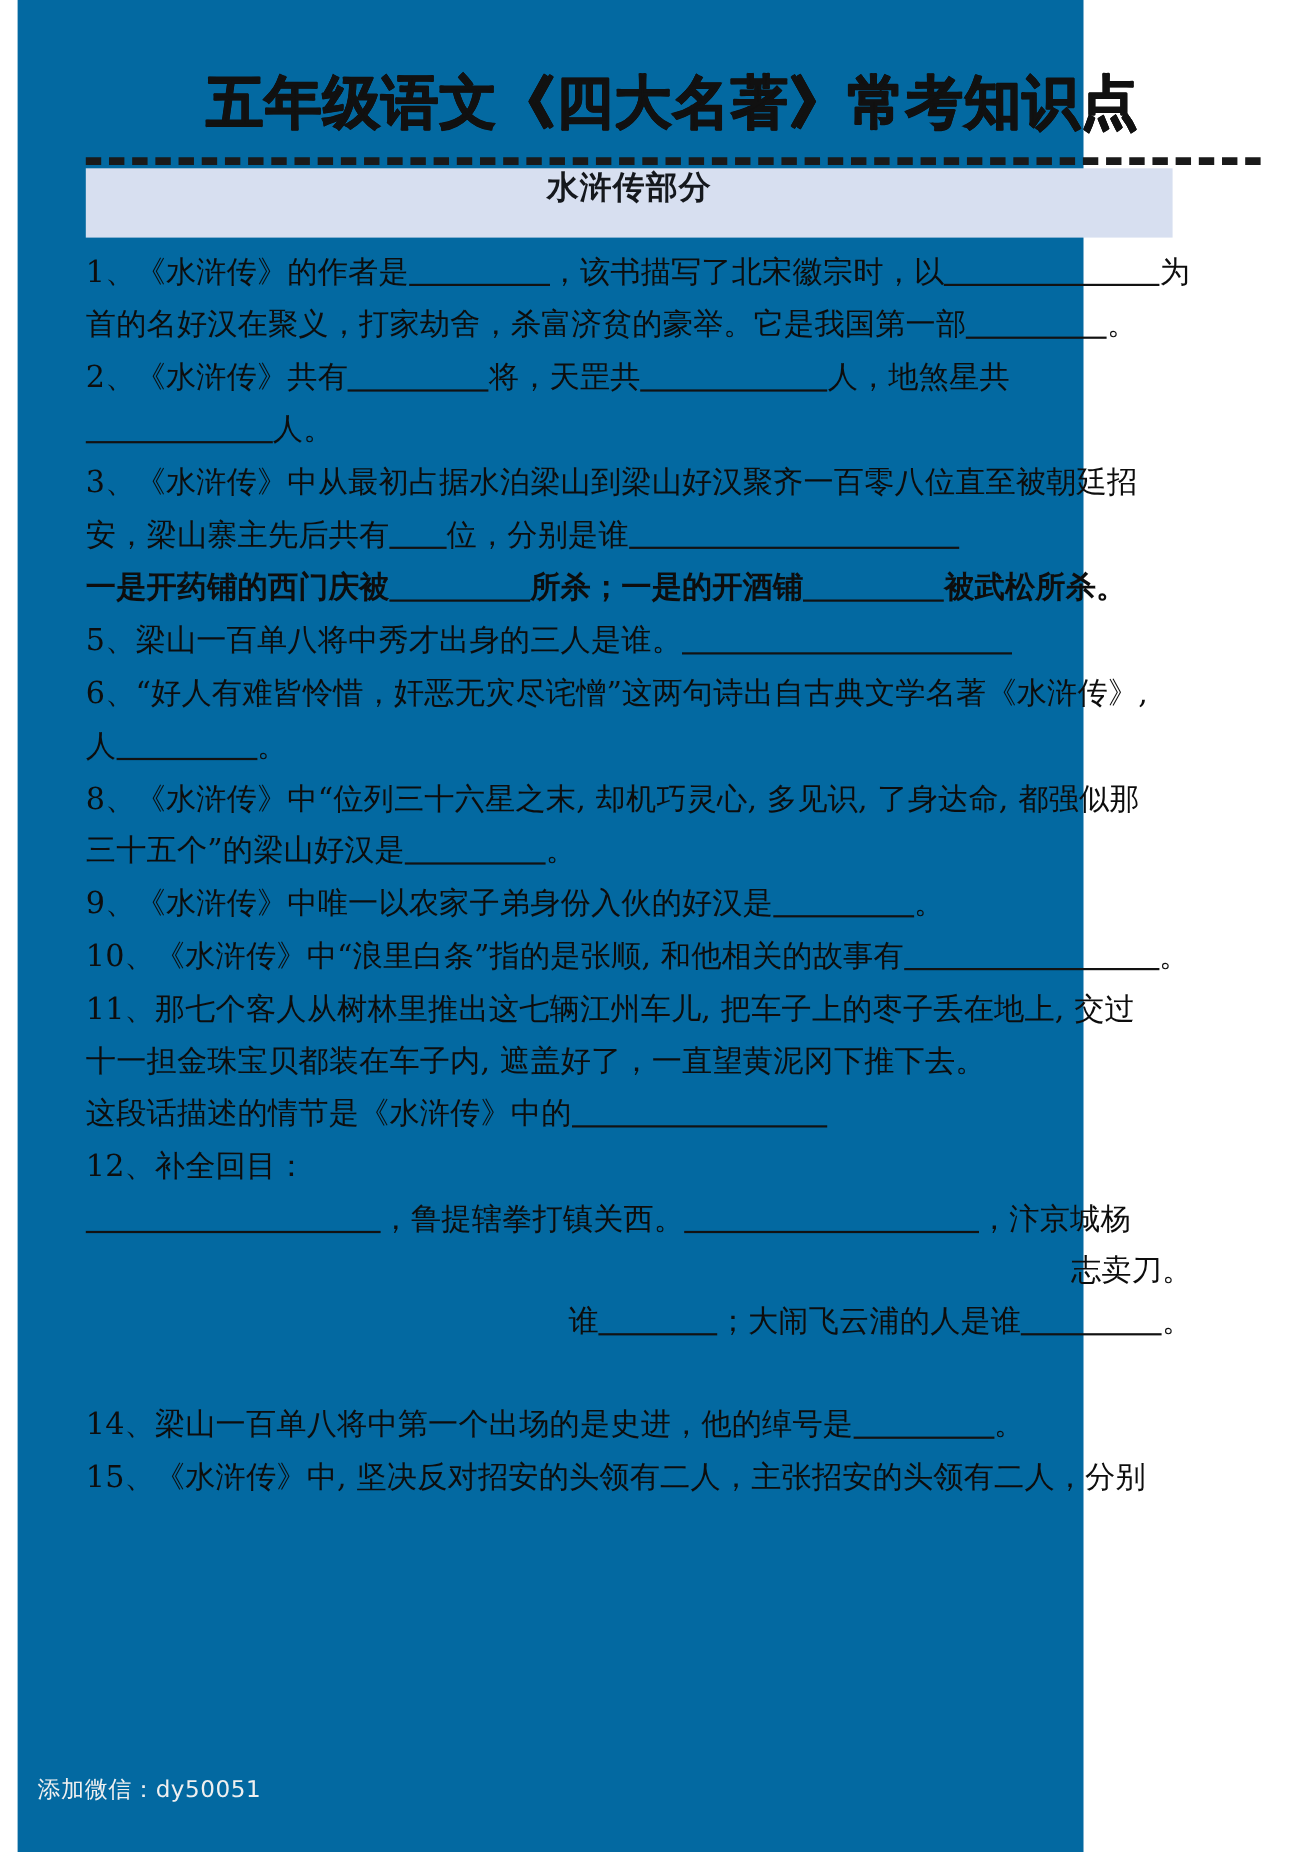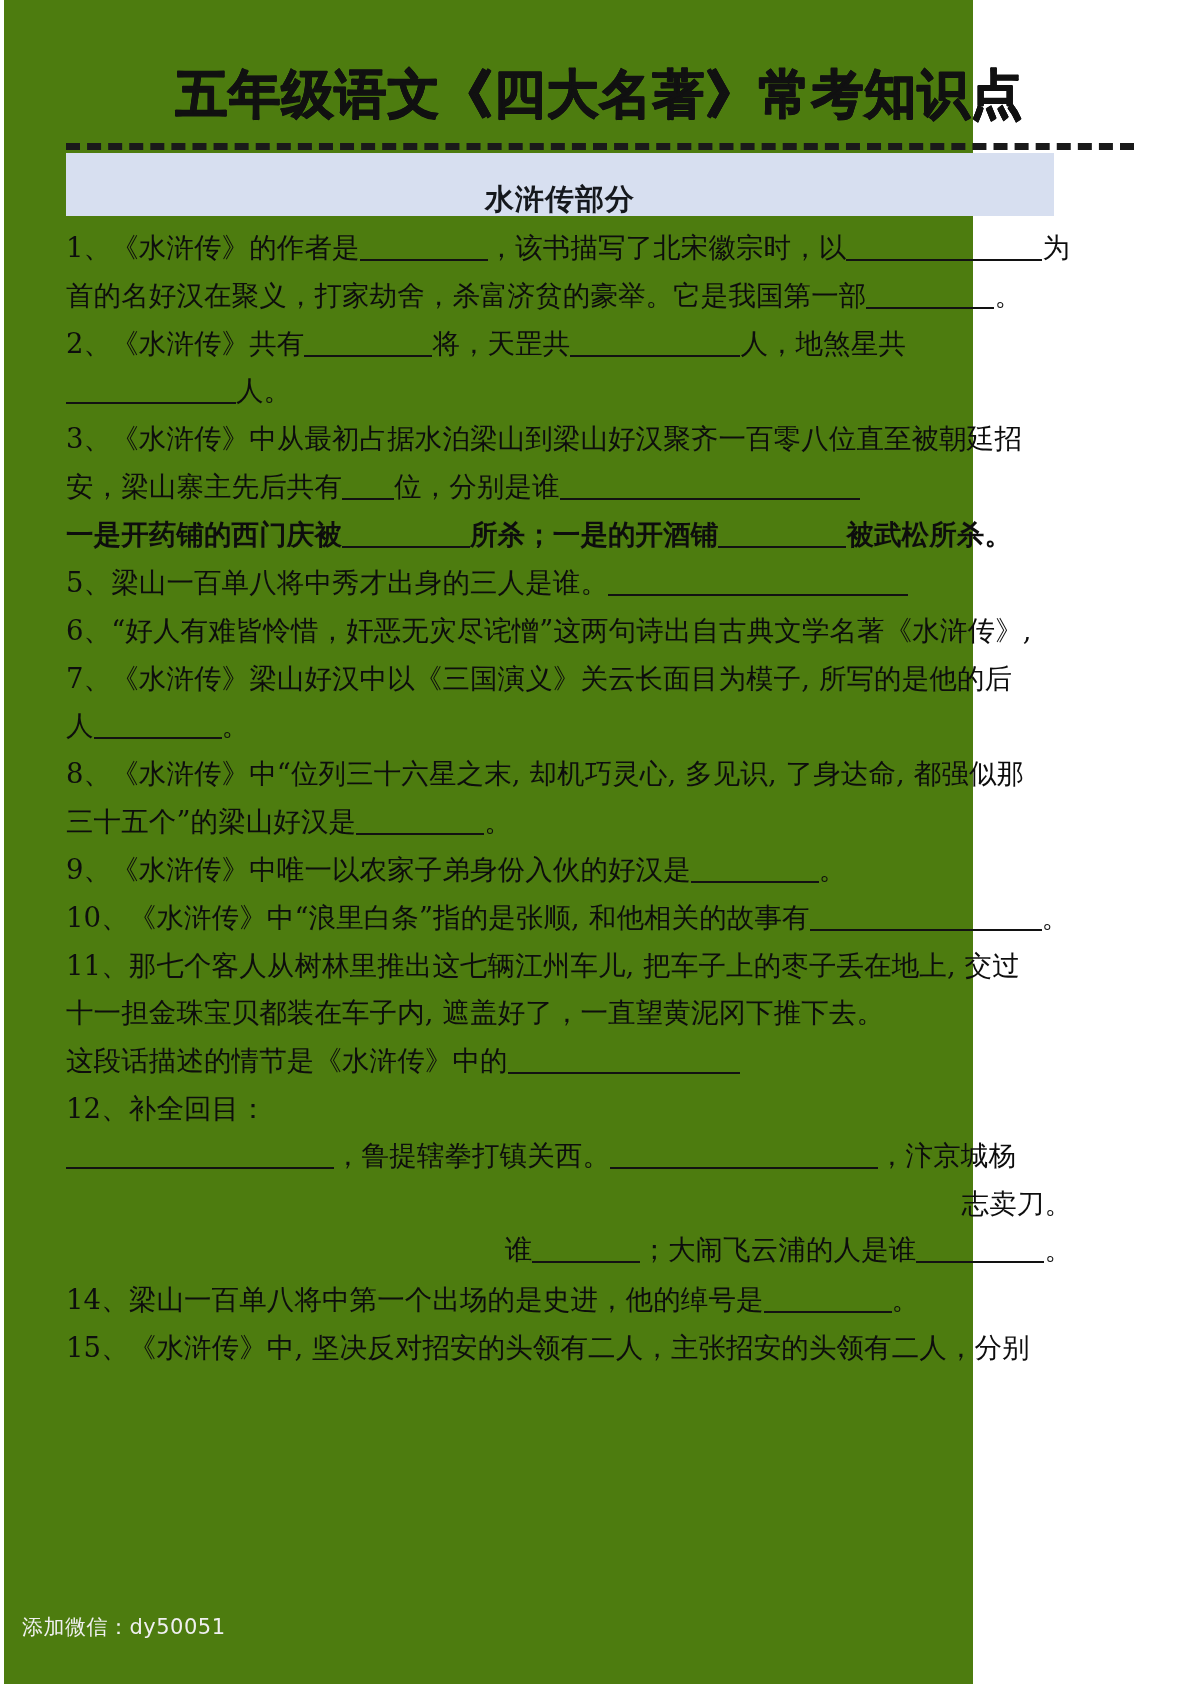--- a/index.html
+++ b/index.html
@@ -11,24 +11,24 @@
     width: 1191px;
     height: 1684px;
     position: relative;
     overflow: hidden;
     font-family: "DejaVu Serif", "Liberation Serif", serif;
     color: #000000;
   }
 
   .page {
     position: absolute;
-    left: 4px; top: 0;
+    left: 16px; top: 0;
     width: 969px;
     height: 1684px;
-    background: #4d7c0f;
+    background: #0369a1;
   }
 
   
   .title-wrap {
     position: absolute;
     left: 0;
     top: 62px;
     width: 1191px;
     text-align: center;
   }
@@ -57,21 +57,21 @@
 
   
   .section-band {
     position: absolute;
     left: 62px;
     top: 153px;
     width: 988px;
     height: 63px;
     background: #d7dff0;
     display: flex;
-    align-items: flex-end;
+    align-items: flex-start;
     justify-content: center;
   }
   .section-band-label {
     font-family: "DejaVu Sans", "Liberation Sans", sans-serif;
     font-weight: 700;
     font-size: 29px;
     line-height: 34px;
     color: #15181d;
     letter-spacing: 1px;
   }
@@ -152,21 +152,20 @@
       <div class="q-block">
         <div style="text-align: left; font-weight: bold;"><span>一是开药铺的西门庆被</span><span class="blk b-m"></span><span>所杀；一是的开酒铺</span><span class="blk b-m"></span><span>被武松所杀。</span></div>
       </div>
       <div class="q-block">
         <div style="text-align: left;"><span>5、梁山一百单八将中秀才出身的三人是谁。</span><span class="blk b-ww"></span></div>
       </div>
       <div class="q-block">
         <div><span>6、“好人有难皆怜惜，奸恶无灾尽诧憎”这两句诗出自古典文学名著《水浒传》,</span></div>
       </div>
       <div class="q-block">
-        <div><span>7、《水浒传》梁山好汉中以《三国演义》关云长面目为模子, 所写的是他的后</span></div>
         <div style="text-align: left;"><span>人</span><span class="blk b-m"></span><span>。</span></div>
       </div>
       <div class="q-block">
         <div><span>8、《水浒传》中“位列三十六星之末, 却机巧灵心, 多见识, 了身达命, 都强似那</span></div>
         <div style="text-align: left;"><span>三十五个”的梁山好汉是</span><span class="blk b-m"></span><span>。</span></div>
       </div>
       <div class="q-block">
         <div style="text-align: left;"><span>9、《水浒传》中唯一以农家子弟身份入伙的好汉是</span><span class="blk b-m"></span><span>。</span></div>
       </div>
       <div class="q-block">
@@ -179,21 +178,21 @@
       </div>
       <div class="q-block">
         <div><span>12、补全回目：</span></div>
         <div><span class="blk b-w"></span><span>，鲁提辖拳打镇关西。</span><span class="blk b-w"></span><span>，汴京城杨</span></div>
         <div style="text-align: right;"><span>志卖刀。</span></div>
       </div>
       <div class="q-block">
         <div style="text-align: right; font-family: Liberation Mono, monospace;"><span>谁</span><span class="blk b-s"></span><span>；大闹飞云浦的人是谁</span><span class="blk b-m"></span><span>。</span></div>
       </div>
       <div class="q-block">
-        <div style="text-align: left;"><span>14、梁山一百单八将中第一个出场的是史进，他的绰号是</span><span class="blk b-m"></span><span>。</span></div>
+        <div style="text-align: left; margin-top: 44px;"><span>14、梁山一百单八将中第一个出场的是史进，他的绰号是</span><span class="blk b-m"></span><span>。</span></div>
       </div>
       <div class="q-block">
         <div style="text-align: left;"><span>15、《水浒传》中, 坚决反对招安的头领有二人，主张招安的头领有二人，分别</span></div>
       </div>
     </div>
 
   <div class="watermark">添加微信：dy50051</div>
 
 </div>
 

